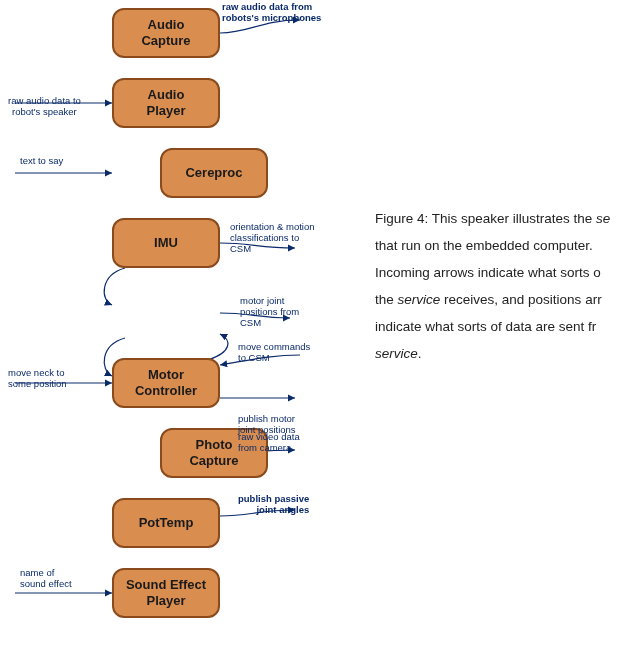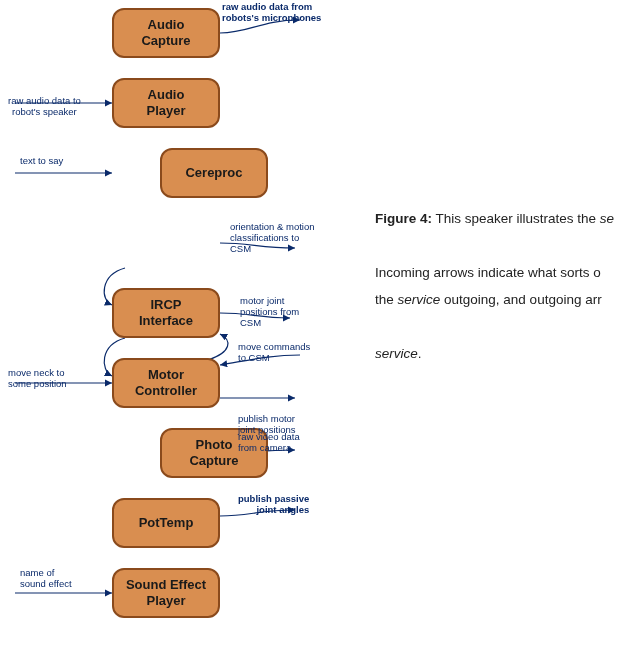--- a/index.html
+++ b/index.html
@@ -45,21 +45,21 @@
     }
     .caption {
       position: absolute;
       left: 375px;
       top: 205px;
       width: 240px;
       font-size: 13.5px;
       color: #222;
       line-height: 2.0;
     }
-    .caption .bold { font-weight: bold; }
+    .caption .bold { font-weight: normal; }
     .caption .ital { font-style: italic; }
     svg.arrows {
       position: absolute;
       left: 0; top: 0;
       width: 360px;
       height: 656px;
       pointer-events: none;
     }
     .arrow-line { stroke: #0a2a6a; stroke-width: 1.2; fill: none; }
     .arrow-head { fill: #0a2a6a; }
@@ -107,22 +107,22 @@
 
   <div class="node" style="left:112px; top:8px;">
       <span>Audio<br>Capture</span>
     </div>
   <div class="node" style="left:112px; top:78px;">
       <span>Audio<br>Player</span>
     </div>
   <div class="node" style="left:120px; top:148px;margin-left:40px;">
       <span>Cereproc</span>
     </div>
-  <div class="node" style="left:112px; top:288px;">
-      <span>IRCP<br>Interface</span>
+  <div class="node" style="left:112px; top:218px;">
+      <span>IMU</span>
     </div>
   <div class="node" style="left:112px; top:358px;">
       <span>Motor<br>Controller</span>
     </div>
   <div class="node" style="left:112px; top:428px;margin-left:48px;">
       <span>Photo<br>Capture</span>
     </div>
   <div class="node" style="left:112px; top:498px;">
       <span>PotTemp</span>
     </div>
@@ -139,18 +139,18 @@
   <div class="edge-label" style="left:8px; top:368px; text-align:left;">move neck to<br>some position</div>
   <div class="edge-label" style="left:238px; top:386px; text-align:left;margin-top:28px;">publish motor<br>joint positions</div>
   <div class="edge-label" style="left:238px; top:432px; text-align:left;">raw video data<br>from camera</div>
   <div class="edge-label" style="left:238px; top:494px; text-align:right;font-weight:bold;">publish passive<br>joint angles</div>
   <div class="edge-label" style="left:20px; top:568px; text-align:left;">name of<br>sound effect</div>
 
 </div>
 
 <div class="caption">
   <span class="bold">Figure 4:</span><span> This speaker illustrates the </span><span class="ital">se</span><br>
-  <br>
+  <span>that run on the embedded computer.</span><br>
   <span>Incoming arrows indicate what sorts o</span><br>
-  <span>the </span><span class="ital">service</span><span> outgoing, and outgoing arr</span><br>
-  <br>
+  <span>the </span><span class="ital">service</span><span> receives, and positions arr</span><br>
+  <span>indicate what sorts of data are sent fr</span><br>
   <span class="ital">service</span><span>.</span>
 </div>
 
 </body></html>

